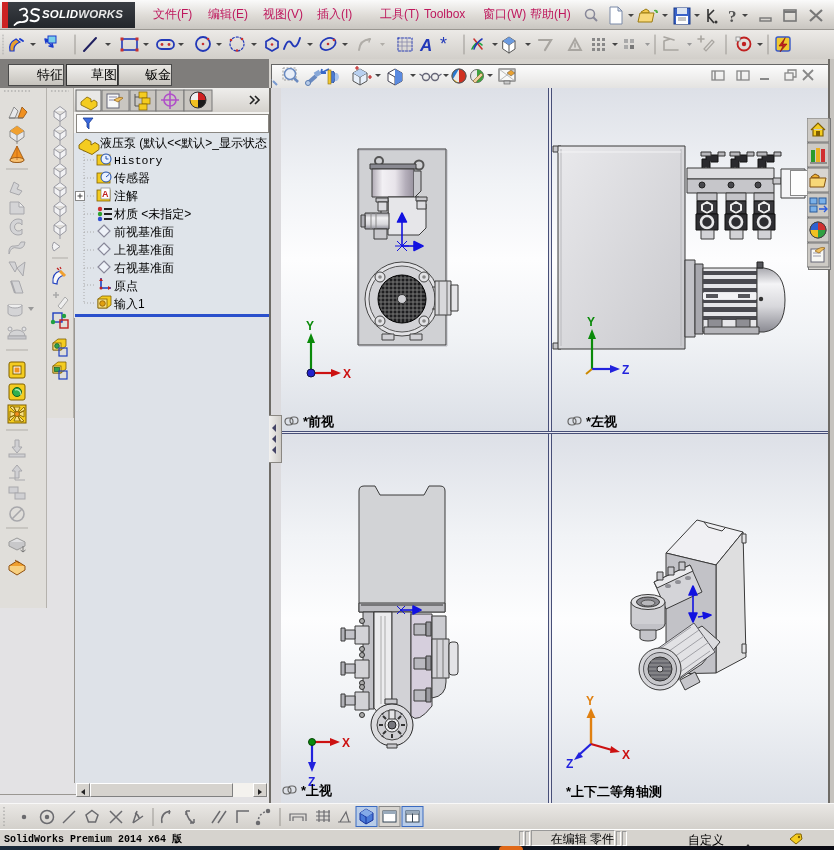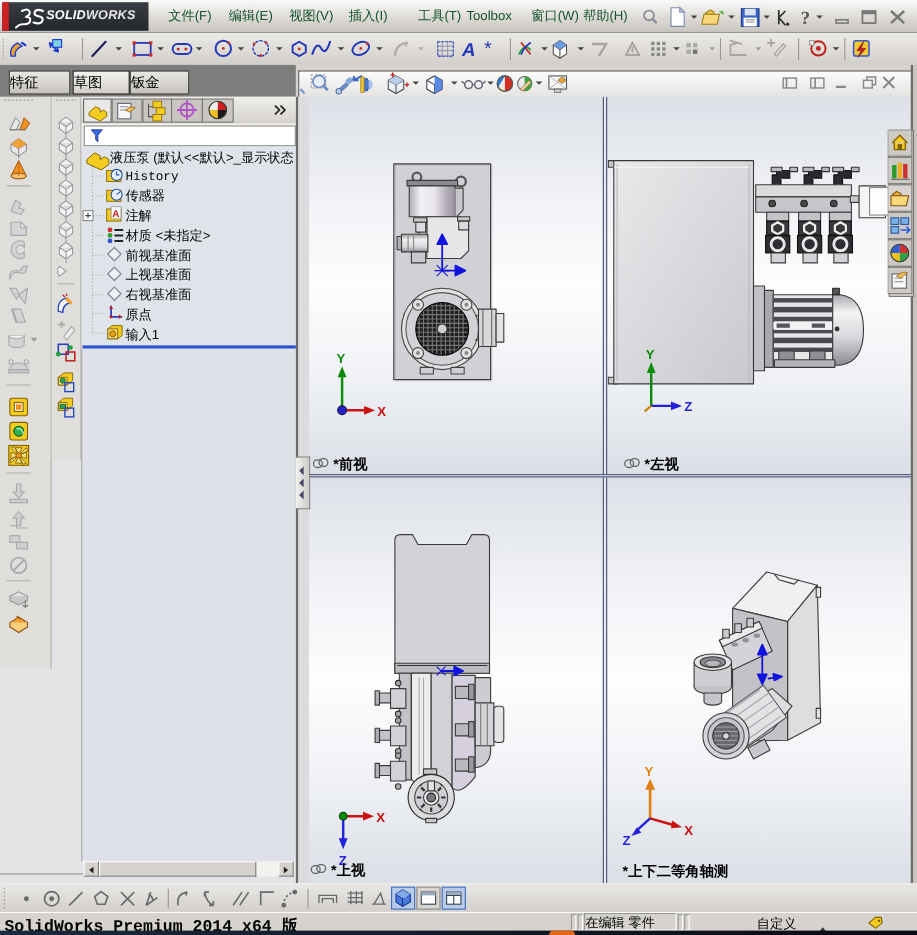--- a/index.html
+++ b/index.html
@@ -1,23 +1,23 @@
 <!DOCTYPE html>
 <html><head><meta charset="utf-8">
 <style>
 html,body{margin:0;padding:0}
 body{width:834px;height:850px;overflow:hidden;font-family:"Liberation Sans",sans-serif;background:#d6d3ce;position:relative}
 .abs{position:absolute}
 #titlebar{left:0;top:0;width:834px;height:29px;background:linear-gradient(#fafafa,#dedbd6 55%,#c9c6c1);border-bottom:1px solid #9a9792}
 #logo{left:2px;top:2px;width:133px;height:26px;background:linear-gradient(#3a3e44,#23262b);}
 #logored{left:2px;top:2px;width:6px;height:26px;background:#cc2222}
-.menu{top:0;height:46px;line-height:29px;font-size:12px;color:#14532d}
+.menu{top:0;height:46px;line-height:29px;font-size:12px;color:#be185d}
 #row2{left:0;top:30px;width:834px;height:29px;background:linear-gradient(#eceae7,#d2cfca)}
 #tabband{left:0;top:59px;width:269px;height:29px;background:#7f7d7b}
-.tab{top:64px;height:20px;background:linear-gradient(#e9e7e3,#c6c3bd);border:1px solid #4a4a4a;font-size:13px;text-align:left;line-height:20px;color:#000}
+.tab{top:64px;height:20px;background:linear-gradient(#e9e7e3,#c6c3bd);border:1px solid #4a4a4a;font-size:13px;text-align:right;line-height:20px;color:#000}
 #huband{left:269px;top:59px;width:565px;height:29px;background:#d6d3ce}
 #hubar{left:271px;top:64px;width:563px;height:24px;background:linear-gradient(#fcfcfc,#e3e2e0);border-top:1px solid #666;border-left:1px solid #666}
 #col1{left:0;top:88px;width:46px;height:520px;background:#e0deda;border-right:1px solid #b5b2ad}
 #col2{left:47px;top:88px;width:26px;height:330px;background:#e0deda;border-right:1px solid #b5b2ad}
 #leftgray{left:0;top:88px;width:269px;height:715px;background:#e3e2e4;z-index:-1}
 #tree{left:74px;top:88px;width:195px;height:695px;background:#dfe4ea;border-left:1px solid #9a9792}
 #treehead{left:74px;top:88px;width:195px;height:24px;background:linear-gradient(#efeeec,#d5d2cd);border-bottom:1px solid #8a8782}
 #filterrow{left:74px;top:112px;width:195px;height:21px;background:#f4f3f1;border-bottom:1px solid #b8b5b0}
 #treebody{left:74px;top:133px;width:195px;height:185px;background:#dfe4ea;font-size:12px}
 #bluebar{left:75px;top:314px;width:194px;height:3px;background:#2a50cc}
@@ -1011,24 +1011,24 @@
 <rect x="379" y="2.5" width="21" height="20" fill="#d8d5d0" stroke="#888"></rect>
 <rect x="383" y="7" width="13" height="11" fill="#fff" stroke="#345"></rect>
         <rect x="383" y="7" width="13" height="3" fill="#9ab"></rect>
 <rect x="402" y="2.5" width="21" height="20" fill="#b8cce8" stroke="#3a6ac0"></rect>
 <rect x="406" y="7" width="13" height="11" fill="#fff" stroke="#345"></rect>
         <path d="M406 10 h13 M412.5 7 v11" stroke="#345"></path>
         <rect x="406" y="7" width="13" height="2.5" fill="#9ab"></rect>
 </g>
 </svg></div>
 <div class="abs" id="statusbar"></div>
-<div class="abs" style="left:4px;top:832px;font-family:'Liberation Mono',monospace;font-size:15px;font-weight:bold;color:#000">SolidWorks Premium 2014 x64 版</div>
+<div class="abs" style="left:4px;top:832px;font-family:'Liberation Mono',monospace;font-size:10px;font-weight:bold;color:#000">SolidWorks Premium 2014 x64 版</div>
 <div class="abs" style="left:519px;top:831px;width:3px;height:13px;border:1px solid #999;border-bottom-color:#fff;border-right-color:#fff"></div>
 <div class="abs" style="left:525px;top:831px;width:3px;height:13px;border:1px solid #999;border-bottom-color:#fff;border-right-color:#fff"></div>
-<div class="abs" style="left:531px;top:830px;width:82px;height:14px;border:1px solid #999;border-bottom-color:#fff;border-right-color:#fff;font-size:12px;text-align:left">在编辑 零件</div>
+<div class="abs" style="left:531px;top:830px;width:82px;height:14px;border:1px solid #999;border-bottom-color:#fff;border-right-color:#fff;font-size:12px;text-align:right">在编辑 零件</div>
 <div class="abs" style="left:616px;top:831px;width:3px;height:13px;border:1px solid #999;border-bottom-color:#fff;border-right-color:#fff"></div>
 <div class="abs" style="left:622px;top:831px;width:3px;height:13px;border:1px solid #999;border-bottom-color:#fff;border-right-color:#fff"></div>
 <div class="abs" style="left:688px;top:832px;font-size:12px">自定义</div>
 <div class="abs" style="left:743px;top:837px"><svg width="10" height="8">
       <path d="M5 1 l4 5 h-8 z" fill="#333"></path>
     </svg></div>
 <div class="abs" style="left:788px;top:831px"><svg width="16" height="14">
       <path d="M2 8 l6 -5 h5 l1 5 l-6 5 z" fill="#f4cc20" stroke="#806000"></path>
       <circle cx="11" cy="6" r="1.2" fill="#806000"></circle>
     </svg></div>

